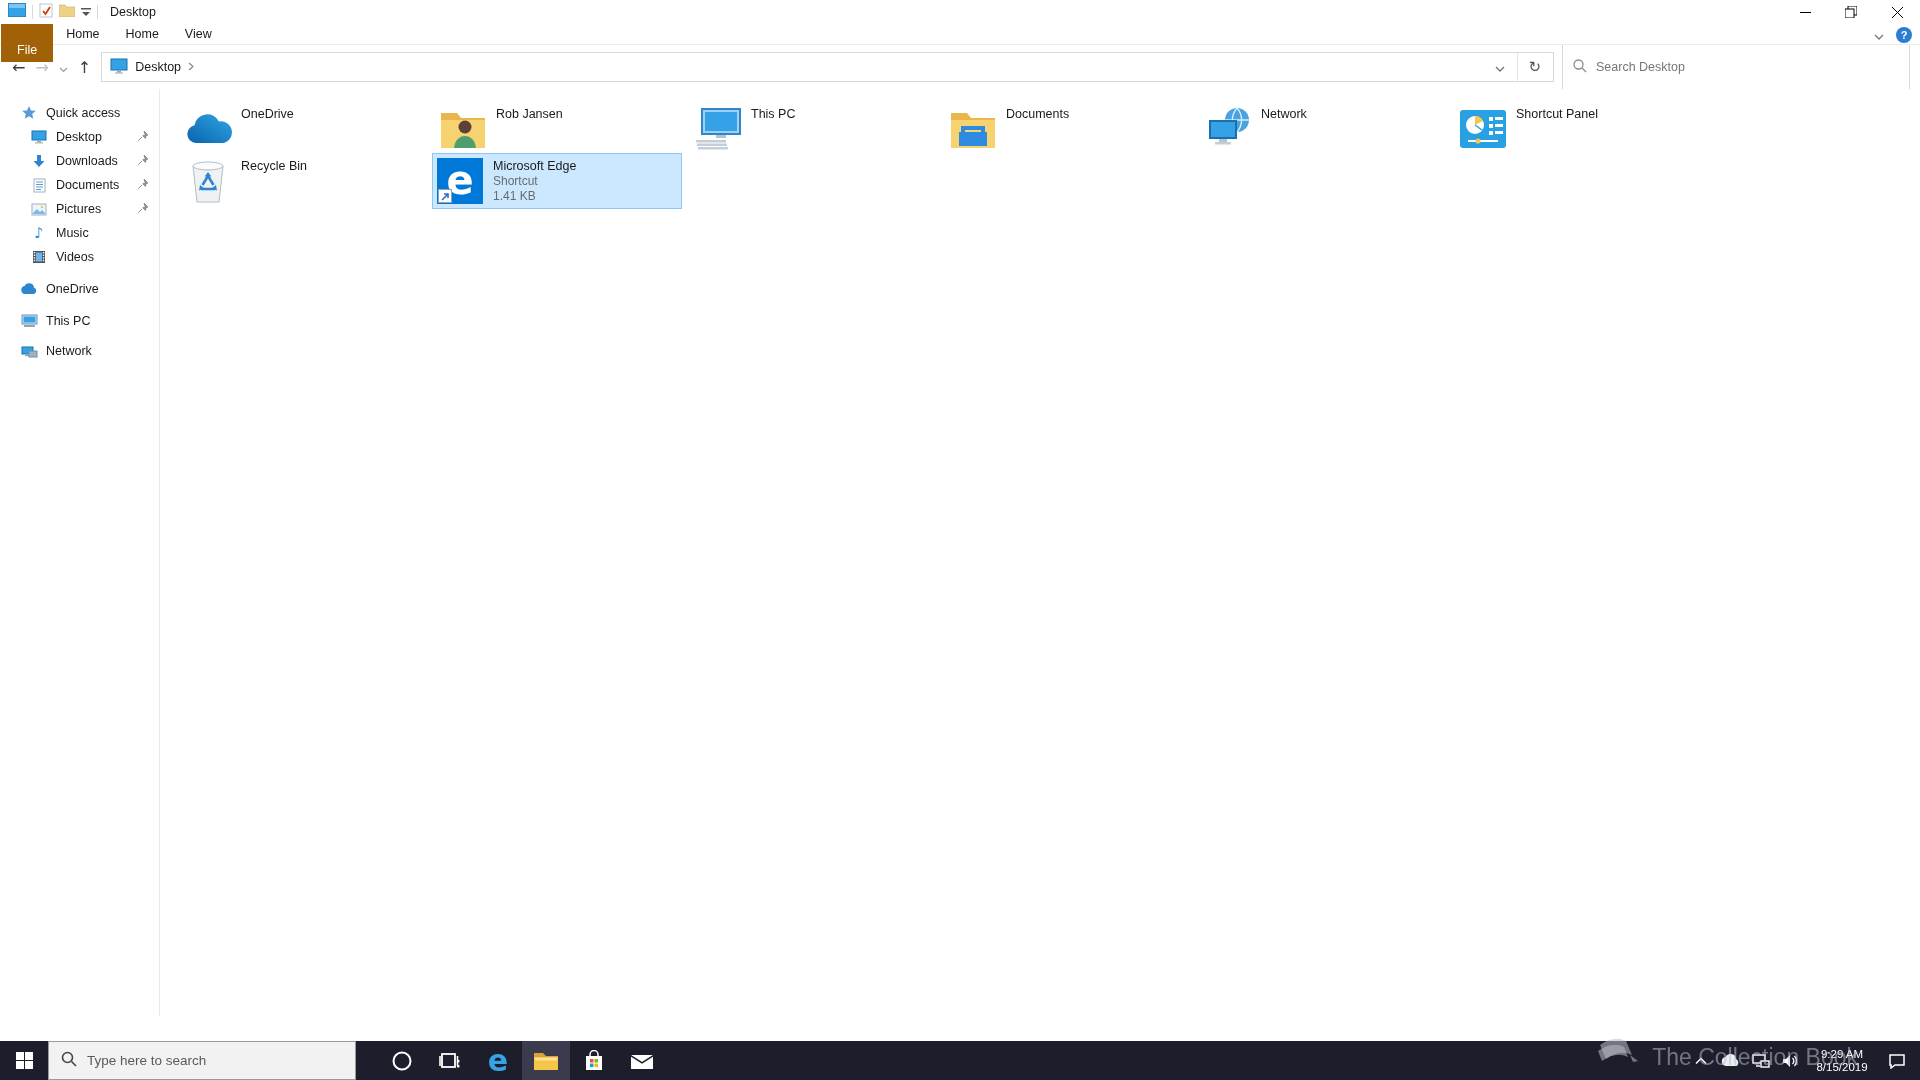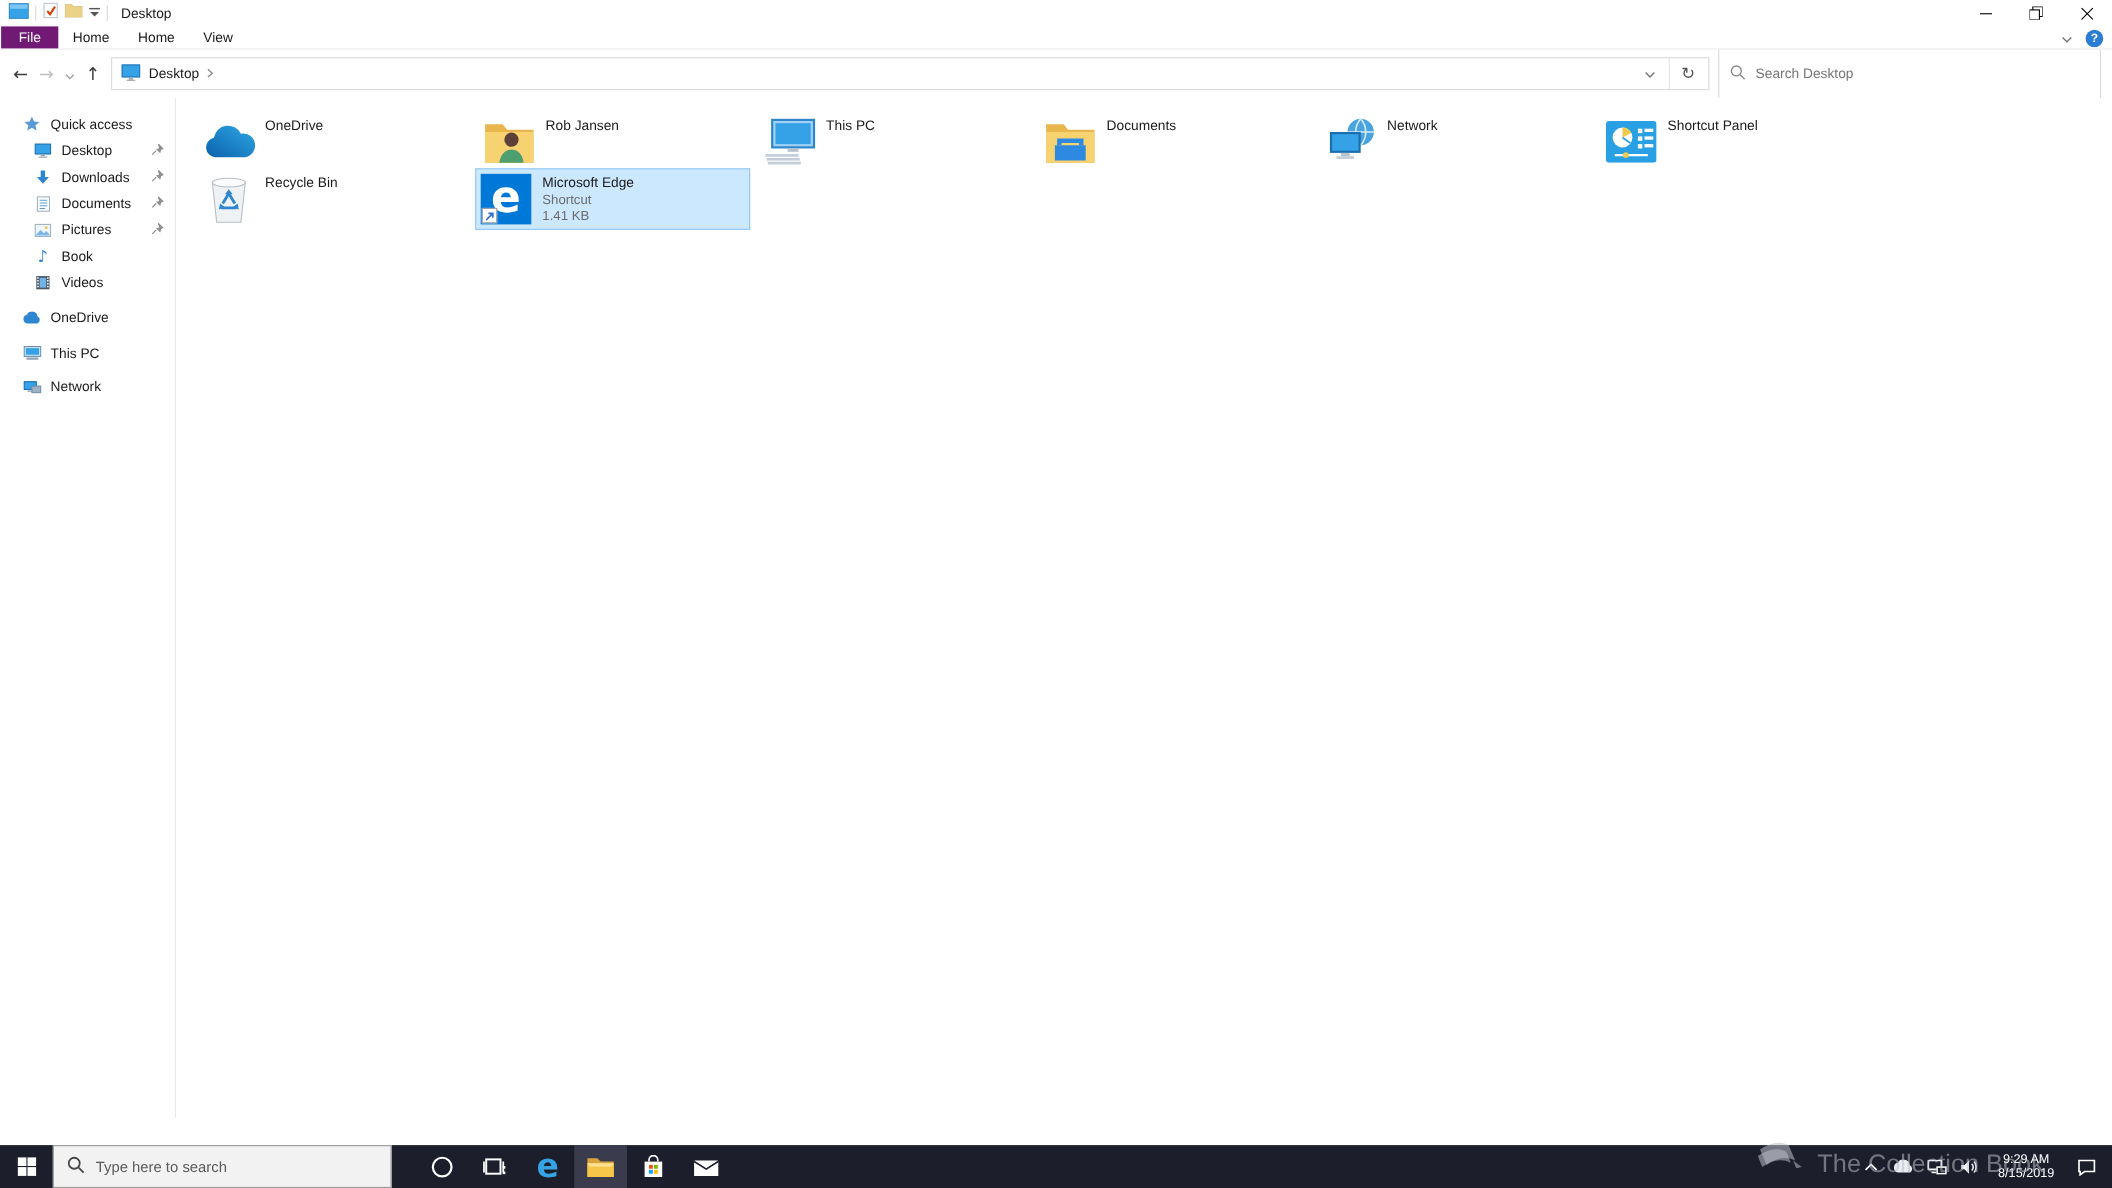--- a/index.html
+++ b/index.html
@@ -11,21 +11,21 @@
   .titlebar { position:relative; height:24px; display:flex; align-items:center; background:#fff; }
   .qat { display:flex; align-items:center; gap:6px; padding-left:8px; }
   .qat-sep { width:1px; height:14px; background:#d9d9d9; }
   .win-title { font-size:12.5px; margin-left:6px; color:#1a1a1a; }
   .win-controls { position:absolute; right:0; top:0; display:flex; }
   .win-btn { width:46px; height:24px; display:flex; align-items:center; justify-content:center; }
 
   
   .ribbon { position:relative; height:21px; display:flex; align-items:stretch; background:#fff; border-bottom:1px solid #ececec; }
   .tab { font-size:12.5px; padding:3px 13px; color:#1a1a1a; }
-  .tab.file { background:#701a75; color:#fff; margin-left:1px; padding:3px 16px; }
+  .tab.file { background:#a16207; color:#fff; margin-left:1px; padding:19px 16px; }
   .ribbon-right { position:absolute; right:8px; top:0; height:21px; display:flex; align-items:center; gap:12px; }
   .help-circle { width:16px; height:16px; border-radius:50%; background:#2b7cd3; color:#fff; font-size:11px; font-weight:bold; display:flex; align-items:center; justify-content:center; }
 
   
   .navrow { height:44px; display:flex; align-items:center; padding:0 10px 0 6px; background:#fff; }
   .nav-arrows { display:flex; align-items:center; gap:10px; padding:0 6px; font-family:"DejaVu Sans", sans-serif; }
   .arrow { font-size:16px; color:#3b3b3b; }
   .arrow.disabled { color:#c0c0c0; }
   .addressbar { flex:1; height:30px; border:1px solid #d9d9d9; display:flex; align-items:center; padding:0 4px 0 8px; margin-left:4px; background:#fff; }
   .addr-crumb { display:flex; align-items:center; gap:7px; font-size:12.5px; }
@@ -253,21 +253,21 @@
         </span>
         <span>Pictures</span>
         <span class="pin">
           <svg width="12" height="12">
               <path d="M7 1l4 4-2 .8-.6 2.6L5.8 5.8 8.4 5.2z M5 7l-3.6 3.6" stroke="#8a8a8a" fill="#9a9a9a" stroke-width="1"></path>
             </svg>
         </span>
       </div>
       <div class="side-row side-child">
         <span class="sicon" style="color:#2f86d0;font-family:'DejaVu Sans',sans-serif;font-size:15px;">♪</span>
-        <span>Book</span>
+        <span>Music</span>
       </div>
       <div class="side-row side-child">
         <span class="sicon">
           <svg width="14" height="14">
               <rect x="1" y="1" width="12" height="12" fill="#4a5560"></rect>
               <rect x="4" y="2.5" width="6" height="9" fill="#6fb3e8"></rect>
               <rect x="1.8" y="2" width="1.4" height="1.4" fill="#fff"></rect>
               <rect x="1.8" y="4.6" width="1.4" height="1.4" fill="#fff"></rect>
               <rect x="1.8" y="7.2" width="1.4" height="1.4" fill="#fff"></rect>
               <rect x="1.8" y="9.8" width="1.4" height="1.4" fill="#fff"></rect>

